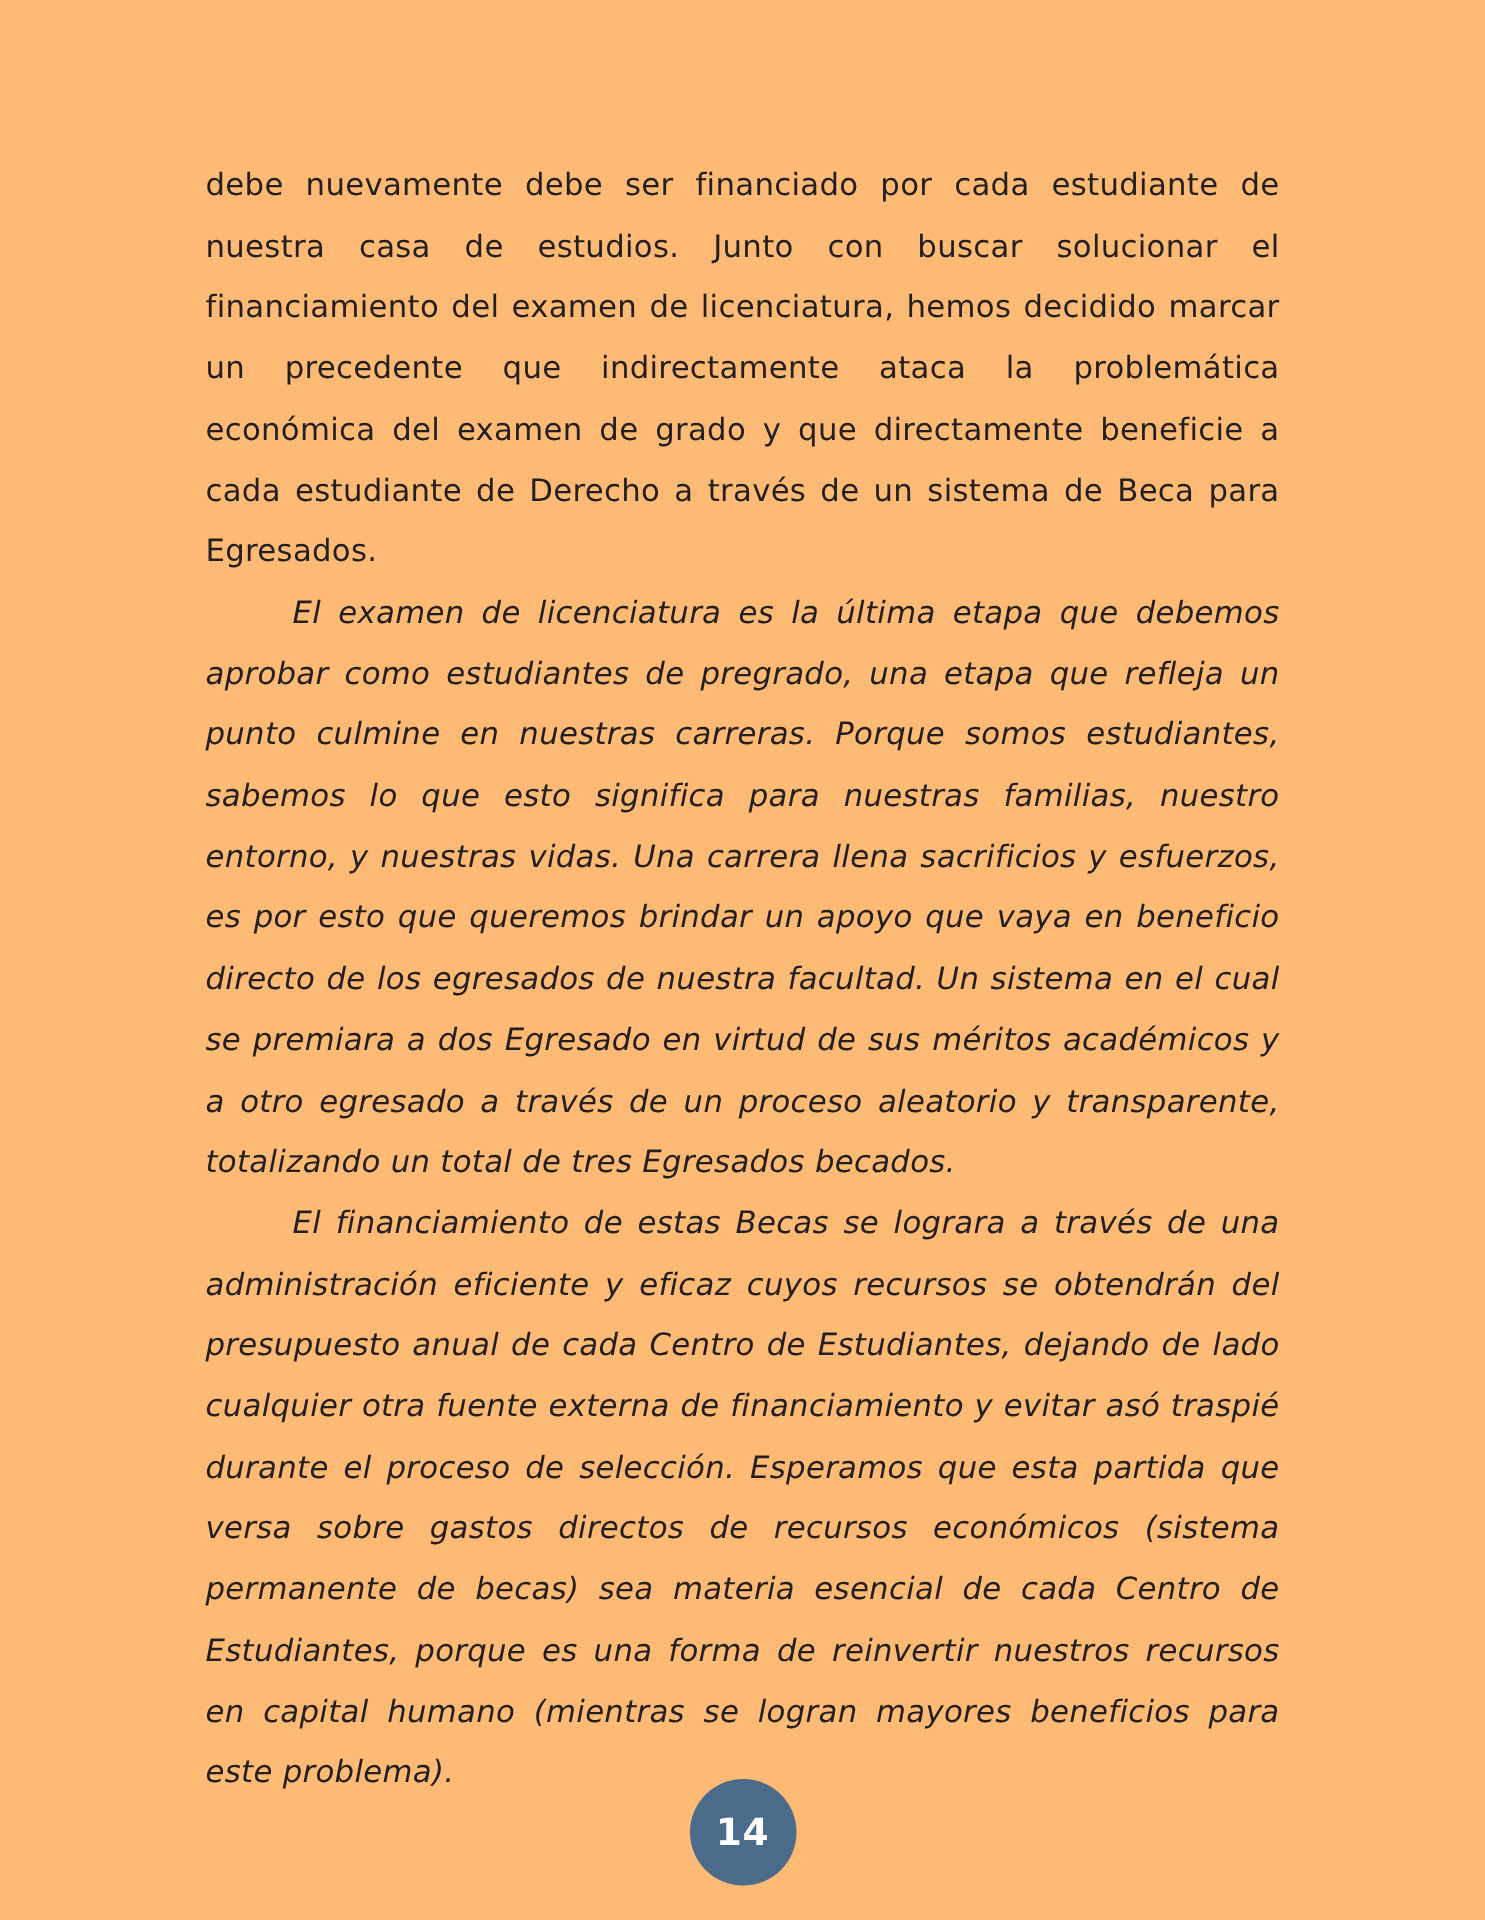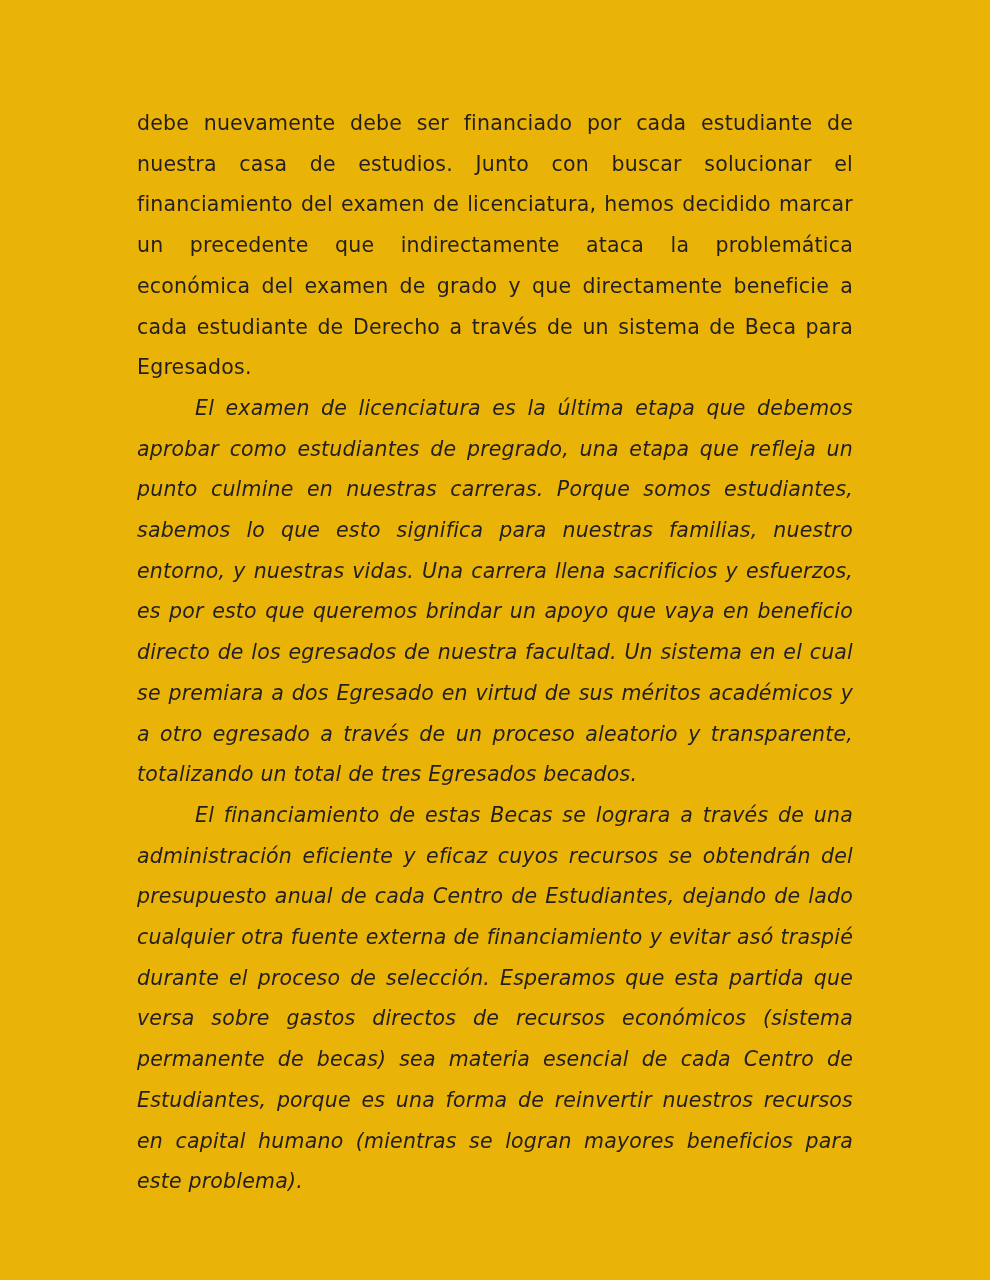--- a/index.html
+++ b/index.html
@@ -14,21 +14,21 @@
     color: #231f20;
     position: relative;
     overflow: hidden;
   }
   .page {
     position: absolute;
     left: 0;
     top: 0;
     width: 990px;
     height: 1280px;
-    background: #eab308;
+    background: #fdba74;
   }
   .content {
     position: absolute;
     left: 137px;
     top: 103px;
     width: 716px;
   }
   .para {
     margin: 0 0 0 0;
     text-align: justify;
@@ -72,13 +72,16 @@
 </style>
 </head>
 <body>
 
 <div class="page">
   <div class="content">
     <p class="para">debe nuevamente debe ser financiado por cada estudiante de nuestra casa de estudios. Junto con buscar solucionar el financiamiento del examen de licenciatura, hemos decidido marcar un precedente que indirectamente ataca la problemática económica del examen de grado y que directamente beneficie a cada estudiante de Derecho a través de un sistema de Beca para Egresados.</p>
     <p class="para indent">El examen de licenciatura es la última etapa  que debemos aprobar como estudiantes de pregrado, una etapa que refleja  un punto culmine en nuestras   carreras. Porque somos estudiantes, sabemos lo que esto significa para nuestras familias,  nuestro entorno, y nuestras vidas. Una carrera llena  sacrificios y esfuerzos, es por esto que queremos brindar un apoyo que vaya en beneficio directo de los egresados de nuestra facultad. Un sistema en el cual se premiara a dos Egresado en virtud de sus méritos académicos   y a otro egresado a través de un proceso aleatorio y transparente, totalizando un total de tres Egresados becados.</p>
     <p class="para indent">El financiamiento de estas Becas se lograra a través de una administración eficiente y eficaz cuyos recursos   se obtendrán del presupuesto anual de cada Centro de Estudiantes, dejando de lado cualquier otra fuente externa de financiamiento y evitar asó traspié durante el proceso de selección. Esperamos que esta partida que versa sobre  gastos directos de recursos económicos (sistema permanente de becas) sea materia esencial de cada Centro de Estudiantes, porque es una forma de reinvertir nuestros recursos en capital humano (mientras se logran mayores beneficios para este problema).</p>
   </div>
+  <div class="page-number-wrap">
+    <div class="page-number">14</div>
+  </div>
 </div>
 
 </body></html>

